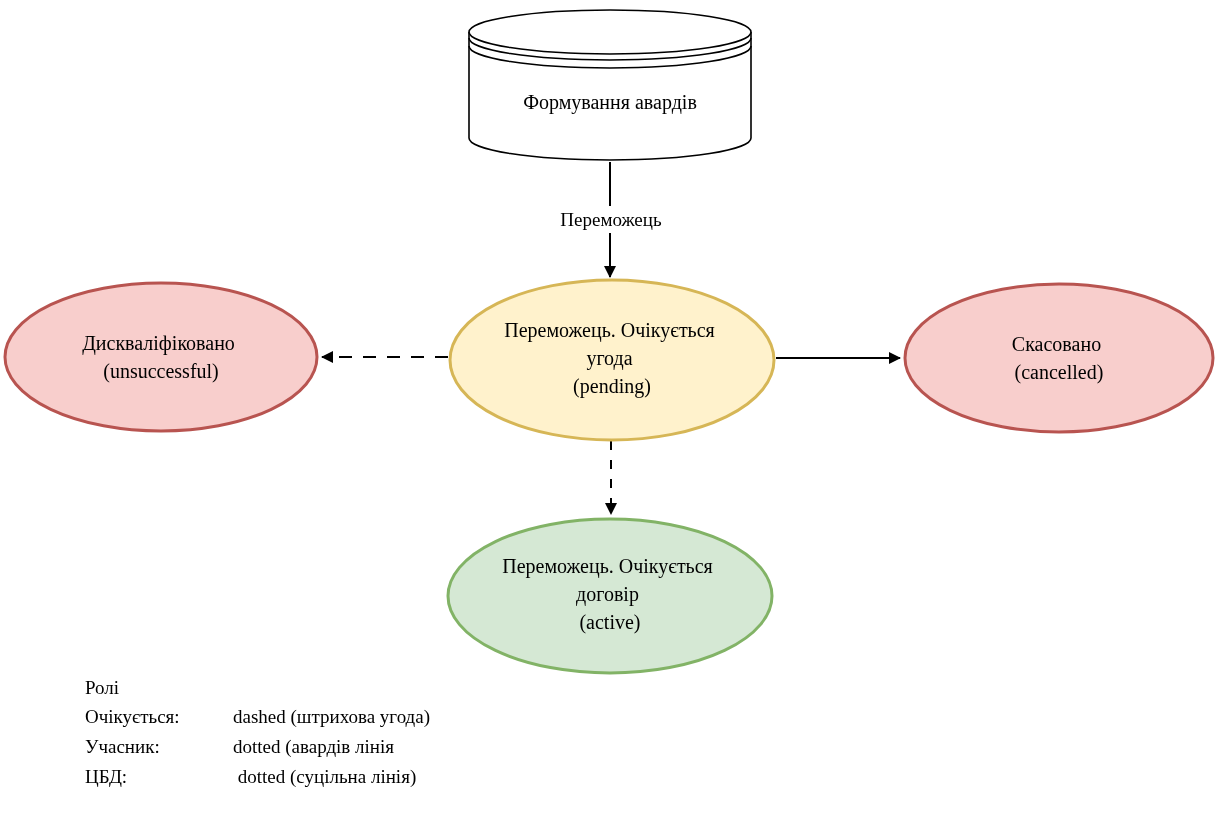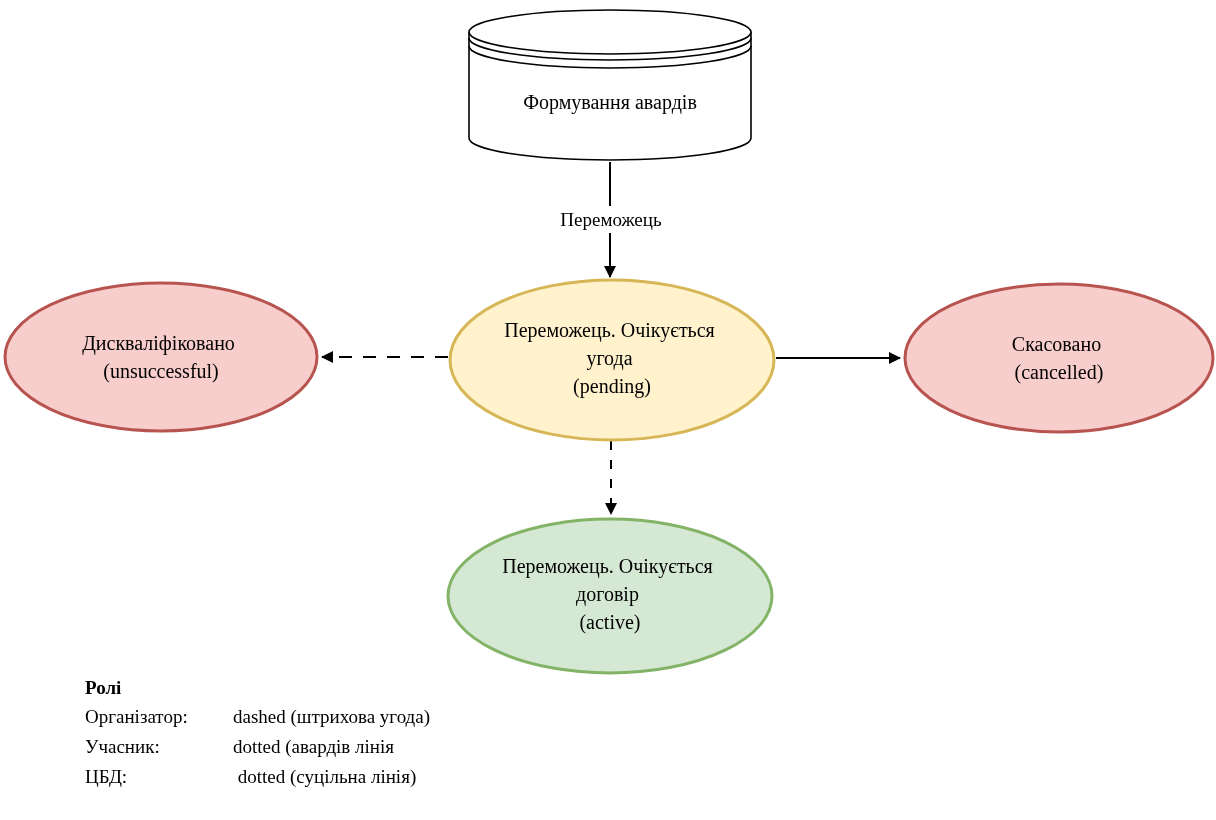--- a/index.html
+++ b/index.html
@@ -17,21 +17,21 @@
     font-size:20px;
     fill:#000000;
     text-anchor:middle;
   }
   svg text.edge-label { font-size:19px; }
 
   .legend {
     position:absolute; left:85px; top:674px;
     font-size:19px; line-height:30px;
   }
-  .legend-title { font-weight:bold; line-height:28px; }
+  .legend-title { font-weight:normal; line-height:28px; }
   .legend-grid { display:grid; grid-template-columns:148px auto; }
   .legend-grid span { white-space:pre; }
 </style>
 </head>
 <body>
 
 <div class="canvas">
 
   <svg width="1216" height="820" viewBox="0 0 1216 820">
     <defs>
@@ -97,21 +97,21 @@
         <tspan x="610" y="573">Переможець. Очікується</tspan>
         <tspan x="610" y="601">договір</tspan>
         <tspan x="610" y="629">(active)</tspan>
       </text>
     </g>
   </svg>
 
   <div class="legend">
     <div class="legend-title">Ролі</div>
     <div class="legend-grid">
-      <span>Організатор:</span>
+      <span>Очікується:</span>
       <span>dashed (штрихова угода)</span>
       <span>Учасник:</span>
       <span>dotted (авардів лінія</span>
       <span>ЦБД:</span>
       <span> dotted (суцільна лінія)</span>
     </div>
   </div>
 
 </div>
 

